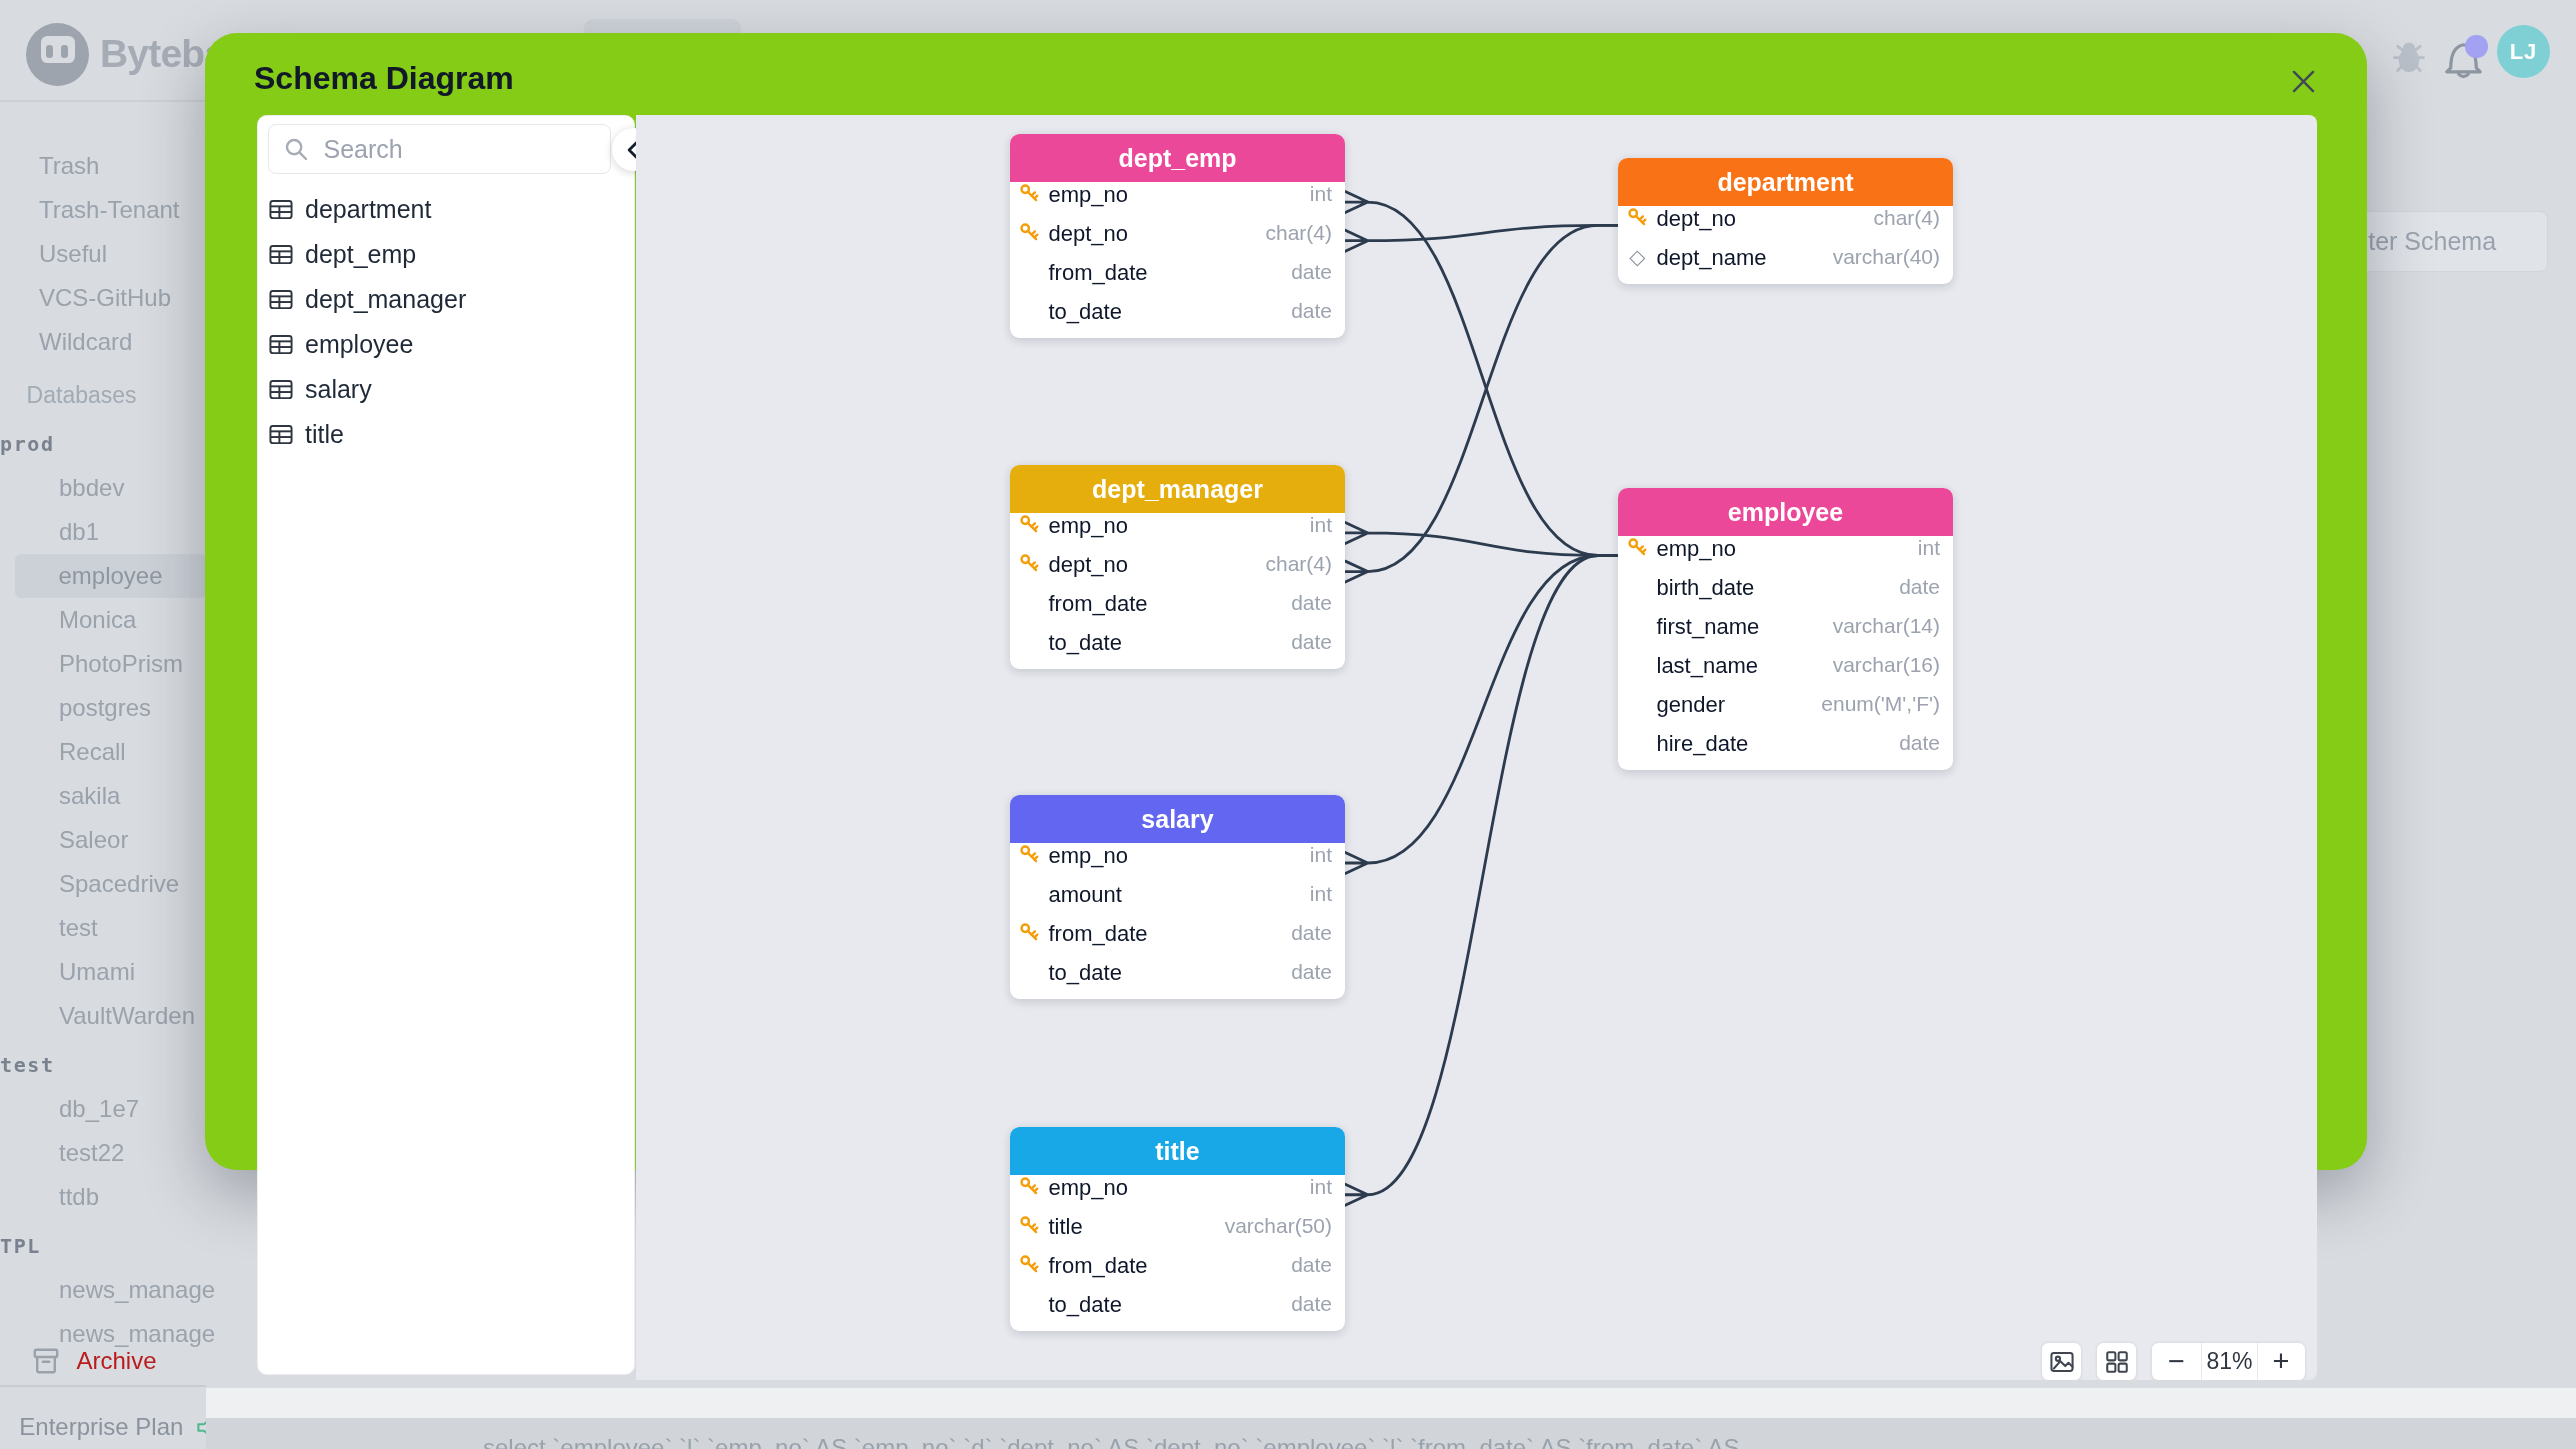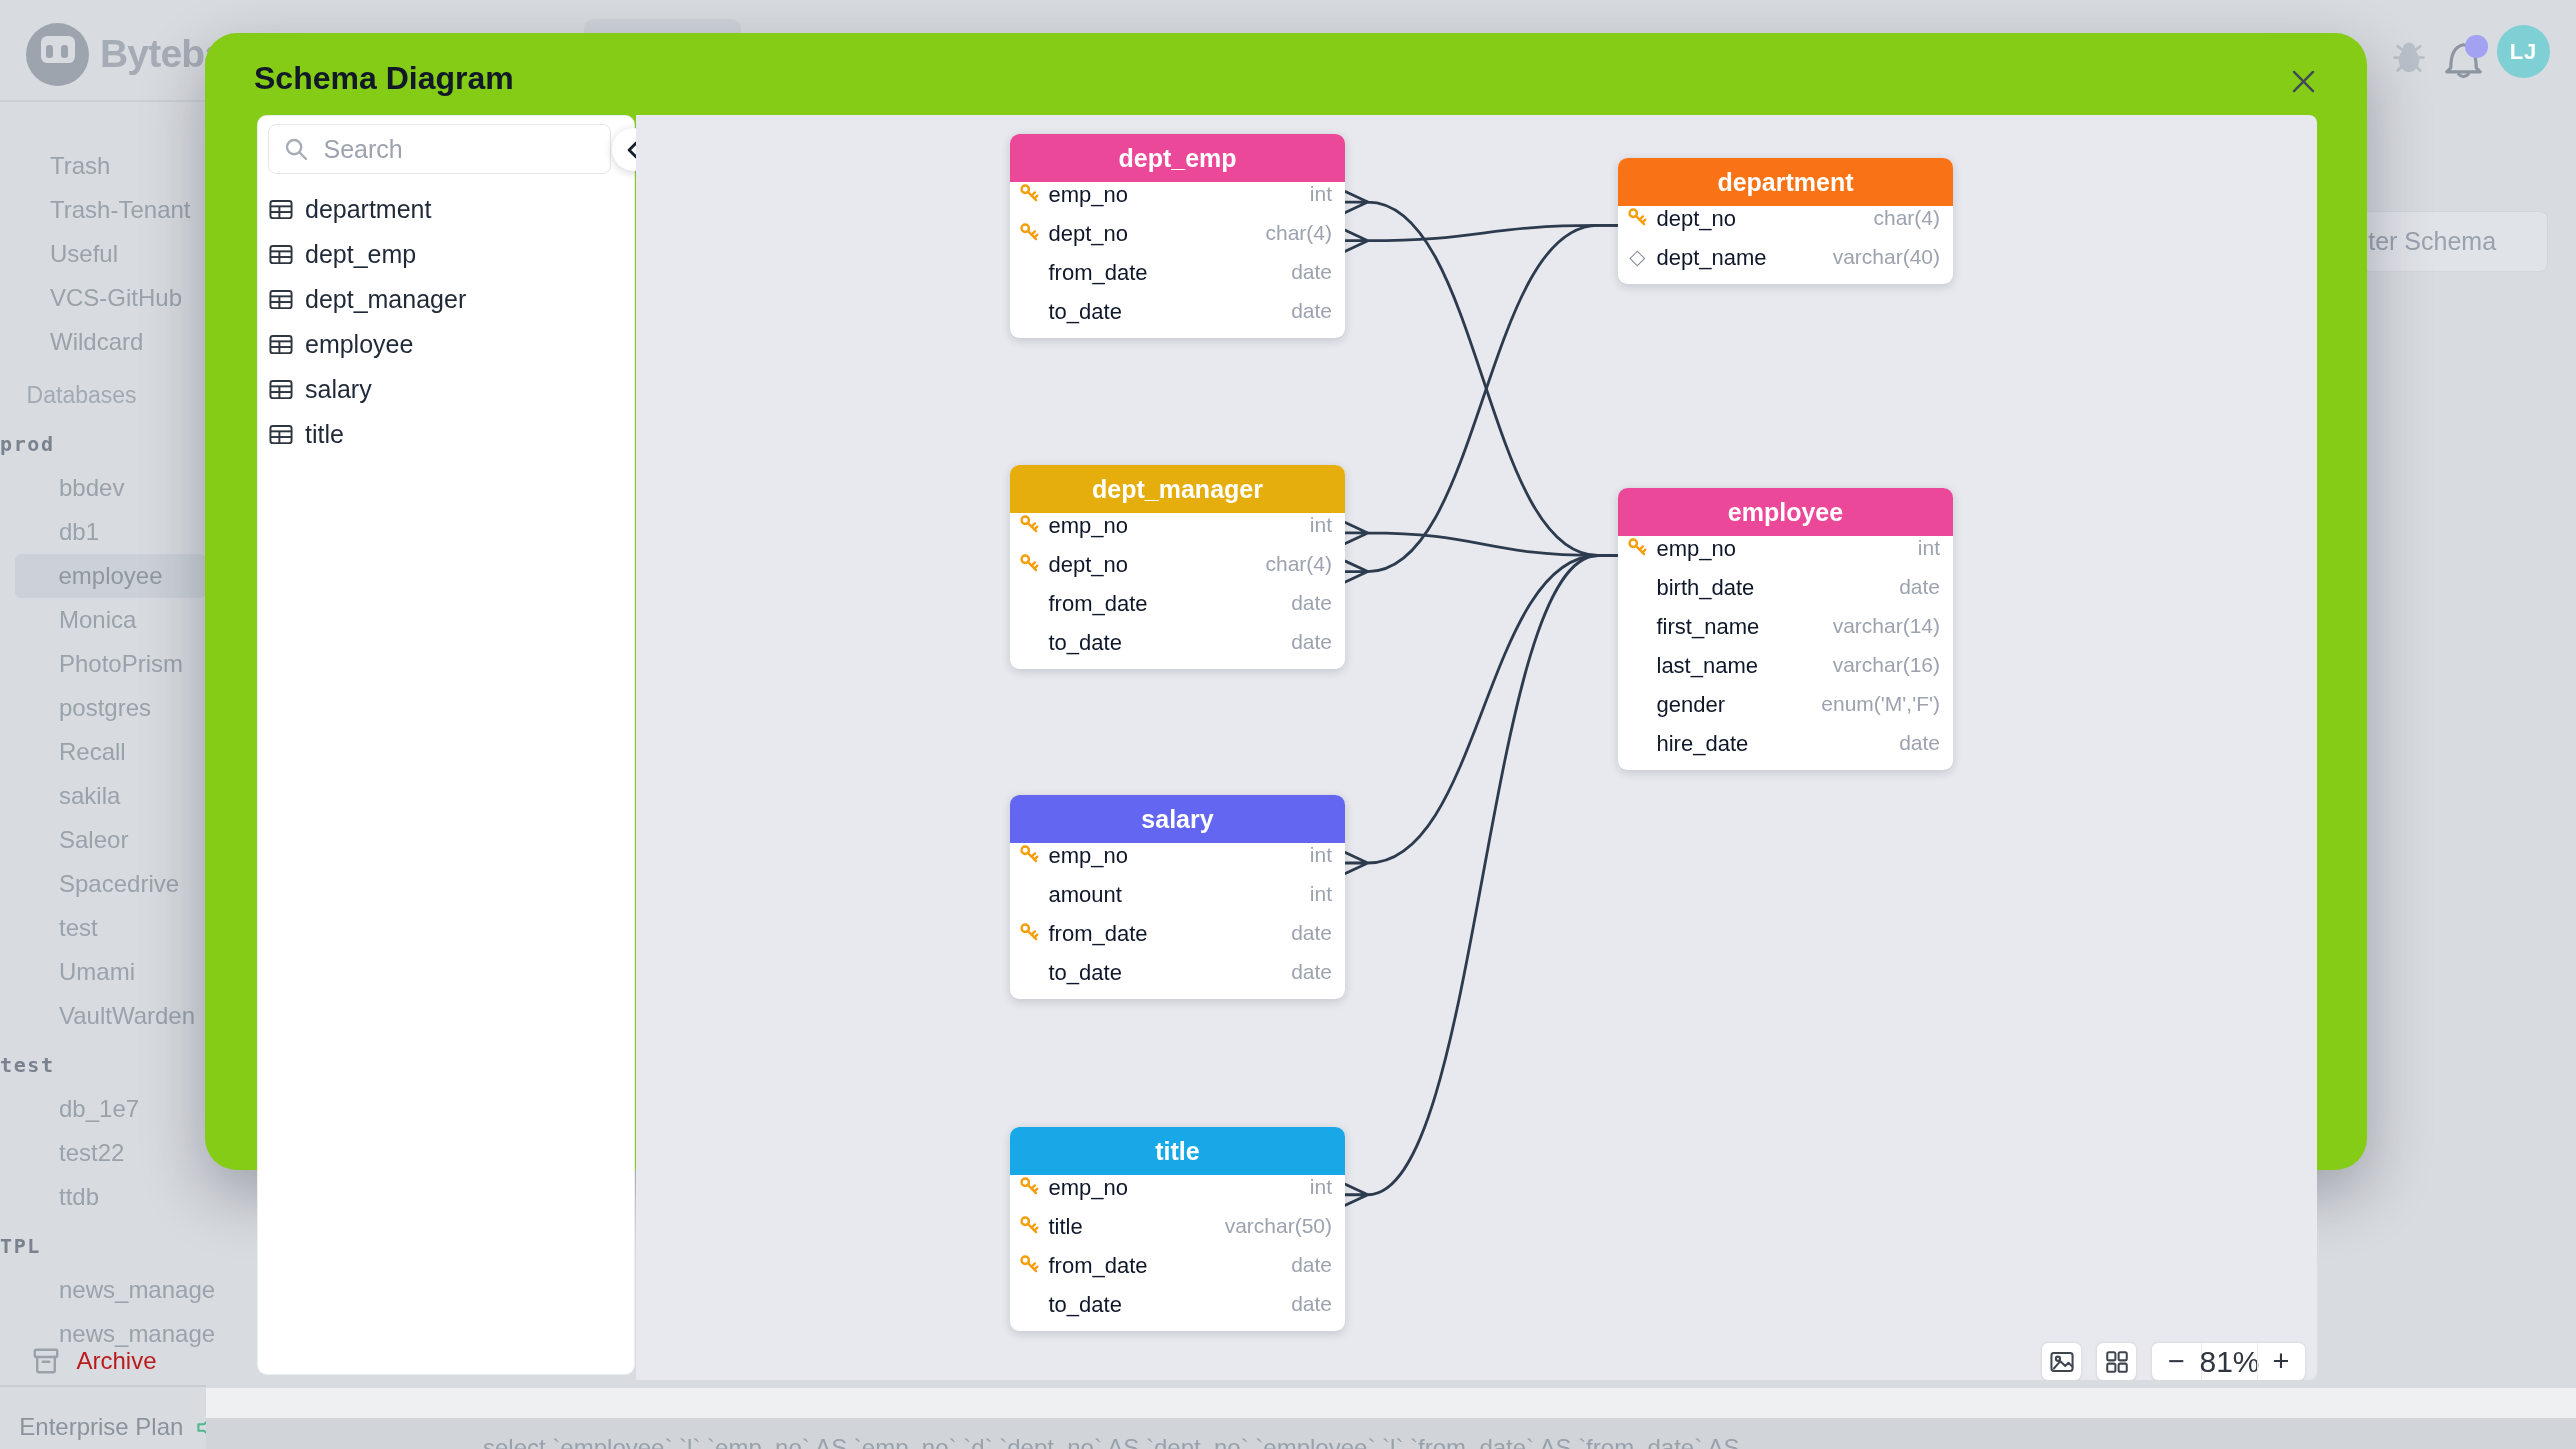--- a/index.html
+++ b/index.html
@@ -14,21 +14,21 @@
   .logo-eye{position:absolute;top:9.7px;width:7.2px;height:13px;background:#9da4ae;border-radius:3.2px;}
   .logo-text{position:absolute;left:100px;top:32px;font-size:39px;font-weight:bold;color:#a6acb6;letter-spacing:-0.8px;}
   .icon-btn{position:absolute;}
   .avatar{position:absolute;left:2497px;top:25px;width:53px;height:53px;border-radius:50%;background:#7fd0d5;
     display:flex;align-items:center;justify-content:center;color:#fdfefe;font-size:22px;font-weight:bold;letter-spacing:0.8px;}
   .bell-dot{position:absolute;left:2465px;top:35px;width:22.5px;height:22.5px;border-radius:50%;background:#a3a2f2;}
 
   .sidebar{position:absolute;left:0;top:101px;width:206px;bottom:0;}
   .side-list{padding-top:43px;}
   .side-item{height:44px;display:flex;align-items:center;font-size:24px;color:#9aa2ac;white-space:nowrap;}
-  .side-item.item{padding-left:50px;}
+  .side-item.item{padding-left:39px;}
   .side-item.section{padding-left:26.6px;margin-top:9.7px;color:#a2aab4;font-size:23px;}
   .side-item.project{margin-top:4.8px;color:#79828e;font-size:20px;font-weight:bold;
     font-family:"DejaVu Sans Mono",monospace;letter-spacing:1.6px;}
   .side-item.db{padding-left:59px;}
   .side-item.selected{background:#ccd1d7;border-radius:6.4px;margin:0 0 0 14.5px;padding-left:44px;color:#8f97a1;}
   .archive-row{position:absolute;left:0;top:1338px;width:206px;height:45px;display:flex;align-items:center;}
   .archive-row .lbl{font-size:24px;color:#b91c1c;margin-left:14.5px;}
   .side-divider{position:absolute;left:0;top:1385px;width:206px;height:1.6px;background:#c9cdd2;}
   .plan-row{position:absolute;left:19.3px;top:1399px;height:42px;display:flex;align-items:flex-end;}
   .plan-label{font-size:24px;color:#8b939e;}
@@ -73,21 +73,21 @@
   .col-ico{width:22.5px;height:22.5px;margin-right:8px;flex:0 0 auto;display:flex;align-items:center;justify-content:center;}
   .col-name{font-size:22px;color:#0f172a;}
   .col-type{margin-left:auto;font-size:21px;color:#9ca3af;}
   .diamond{font-size:21px;color:#8b939e;line-height:1;}
 
   .canvas-controls{position:absolute;top:1228px;left:1406px;height:37px;display:flex;}
   .ctl-btn{width:39px;height:37px;background:#fff;border-radius:6.4px;box-shadow:0 0.8px 3.2px rgba(15,23,42,.12);
     display:flex;align-items:center;justify-content:center;margin-right:16px;cursor:pointer;}
   .zoom-group{width:153px;height:37px;background:#fff;border-radius:6.4px;box-shadow:0 0.8px 3.2px rgba(15,23,42,.12);
     display:flex;align-items:stretch;}
-  .zoom-seg{display:flex;align-items:center;justify-content:center;font-size:30px;color:#2f3640;cursor:pointer;}
+  .zoom-seg{display:flex;align-items:center;justify-content:center;font-size:23px;color:#2f3640;cursor:pointer;}
   .zoom-seg.minus{width:50px;border-right:1.6px solid #e8eaee;font-size:29px;}
   .zoom-seg.pct{width:55px;cursor:default;}
   .zoom-seg.plus{width:47px;border-left:1.6px solid #e8eaee;font-size:29px;}
 </style>
 </head>
 <body>
 
 <div class="topbar">
   <div class="logo-mark">
     <div class="logo-face">

